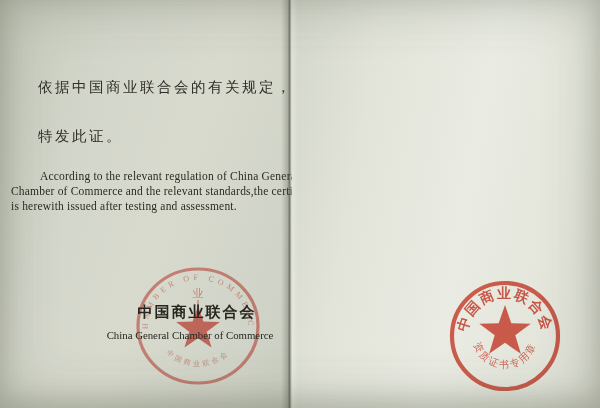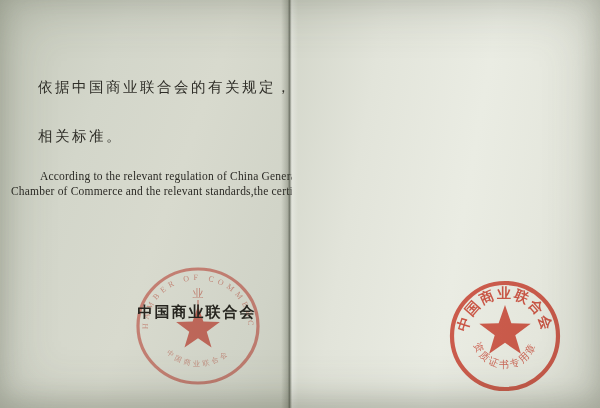--- a/index.html
+++ b/index.html
@@ -35,24 +35,25 @@
 
   .right-seal{position:absolute;left:447px;top:279px;width:116px;height:114px;mix-blend-mode:multiply;opacity:.92;}
 </style>
 </head>
 <body>
 
 <div class="scene">
 
   <div class="page page-left">
     <div class="txt cn cn-l1">依据中国商业联合会的有关规定，按照</div>
-    <div class="txt cn cn-l3">相关标准。</div>
+    <div class="txt cn cn-l3">特发此证。</div>
 
     <div class="txt en en-l1">According to the relevant regulation of China General</div>
     <div class="txt en en-l2">Chamber of Commerce and the relevant  standards,the certificate</div>
+    <div class="txt en en-l3">is herewith issued after testing and assessment.</div>
 
     <svg class="left-seal" viewBox="0 0 130 122">
       <defs>
         <path id="lsealTop" d="M 15,61 A 50,46 0 1 1 115,61" fill="none"></path>
         <path id="lsealBot" d="M 22,61 A 43,40 0 0 0 108,61" fill="none"></path>
       </defs>
       <ellipse cx="65" cy="61" rx="60" ry="57" fill="none" stroke="#e4837a" stroke-width="3.2" opacity="0.85"></ellipse>
       <text font-size="8" fill="#e08377" letter-spacing="4" opacity="0.75" font-family="Liberation Serif, serif">
         <textPath href="#lsealTop" startOffset="50%" text-anchor="middle">CHAMBER OF COMMERCE</textPath>
       </text>
@@ -60,20 +61,21 @@
         <textPath href="#lsealBot" startOffset="50%" text-anchor="middle">中国商业联合会</textPath>
       </text>
       <text x="65" y="32" font-size="11" fill="#e08377" opacity="0.8" text-anchor="middle" font-family="Liberation Serif, serif">业</text>
       <line x1="65" y1="35" x2="65" y2="47" stroke="#e08377" stroke-width="1.5" opacity="0.7"></line>
       <g transform="translate(65,64) scale(1.15)">
         <polygon points="0,-20 4.7,-6.47 19.02,-6.18 7.61,2.47 11.76,16.18 0,8 -11.76,16.18 -7.61,2.47 -19.02,-6.18 -4.7,-6.47" fill="#e0685c" opacity="0.88"></polygon>
       </g>
     </svg>
 
     <div class="txt org-cn">中国商业联合会</div>
+    <div class="txt org-en">China General Chamber of Commerce</div>
   </div>
 
   <div class="page page-right">
 
     
     
 
     
     
 

